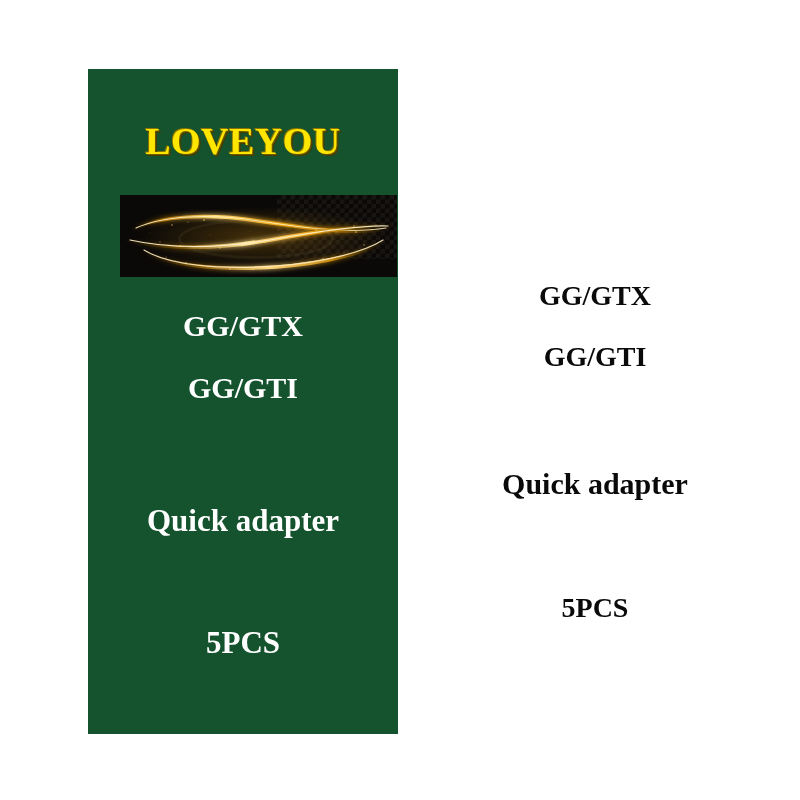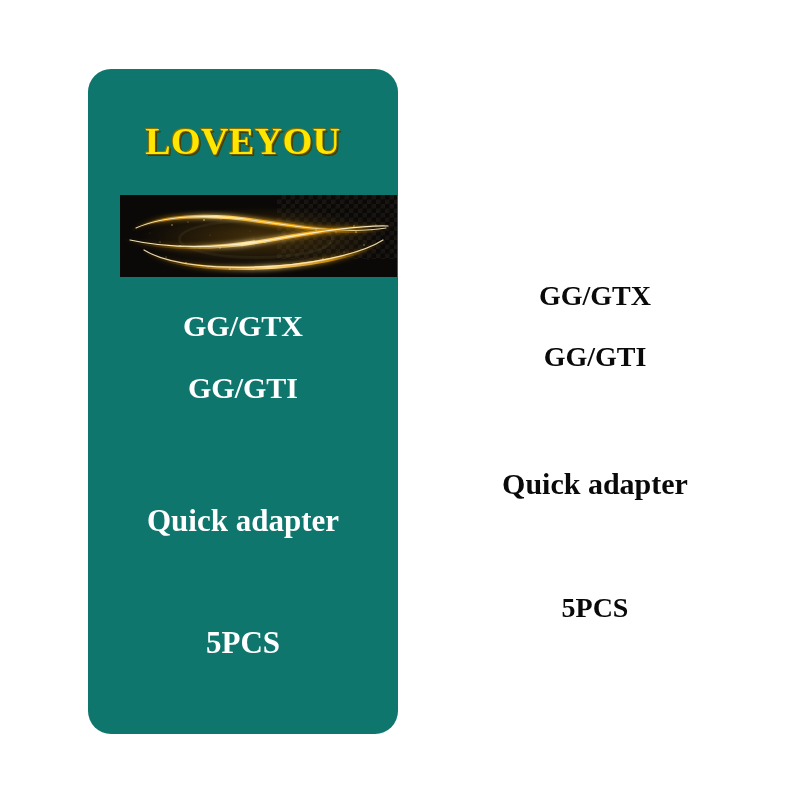--- a/index.html
+++ b/index.html
@@ -23,23 +23,22 @@
     background: #ffffff;
   }
 
   
   #product-card {
     position: absolute;
     left: 88px;
     top: 69px;
     width: 310px;
     height: 665px;
-    background: #0f766e;
+    background: #14532d;
     overflow: hidden;
-    border-radius: 23px;
   }
 
   
   #brand-wordmark {
     position: absolute;
     left: 0;
     top: 51px;
     width: 310px;
     text-align: center;
     color: #ffe600;

